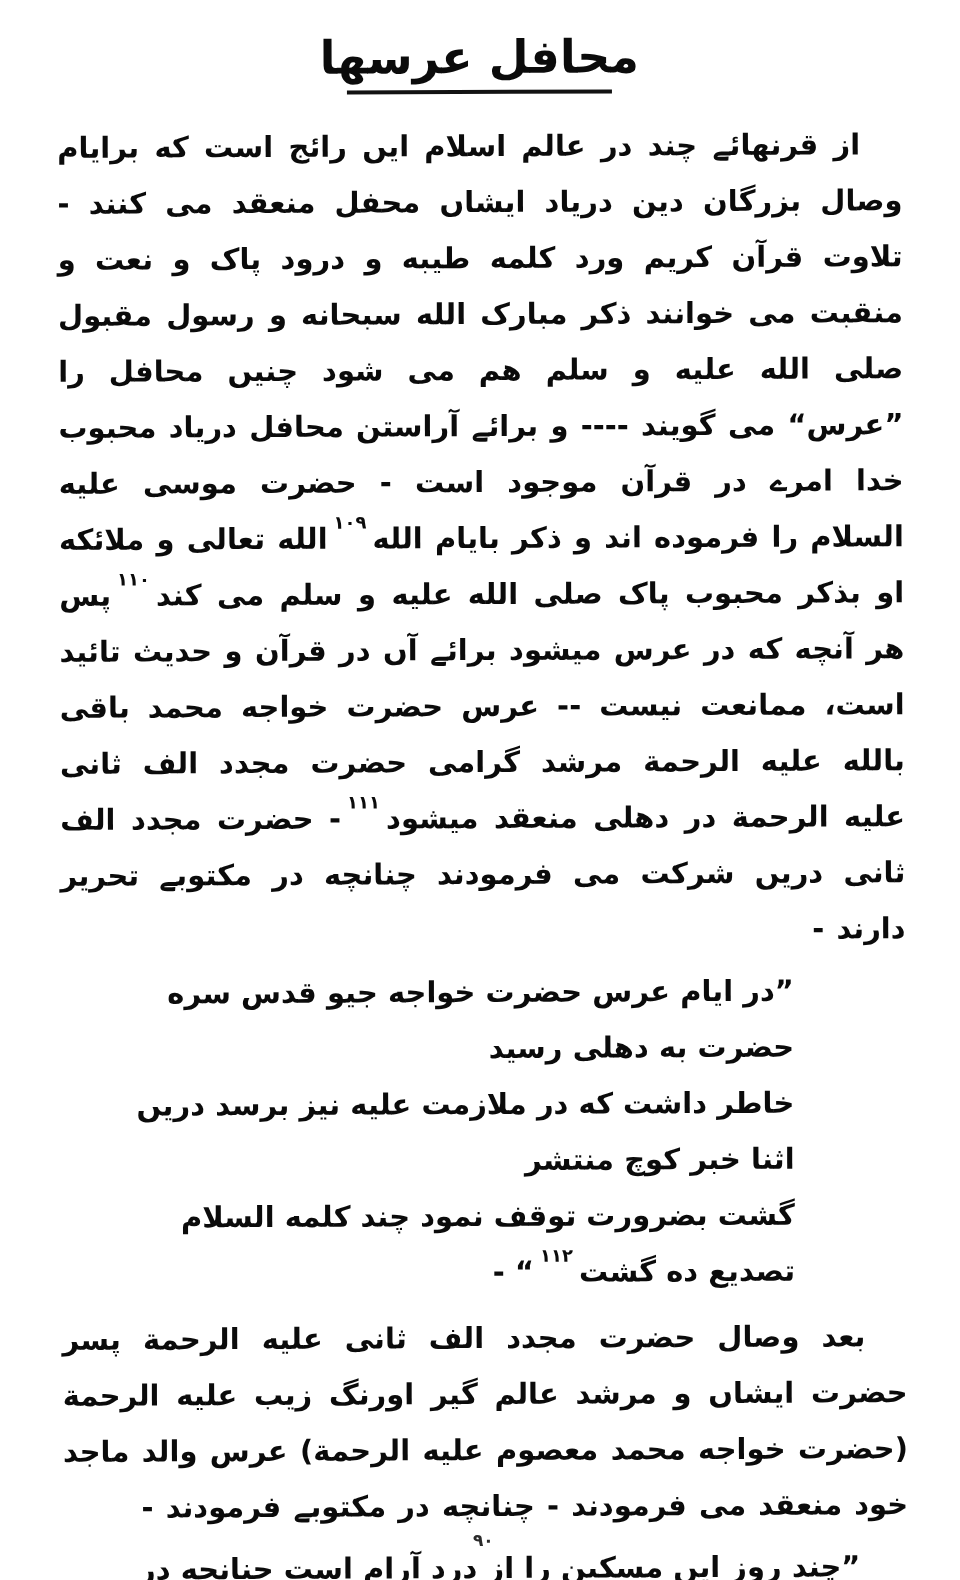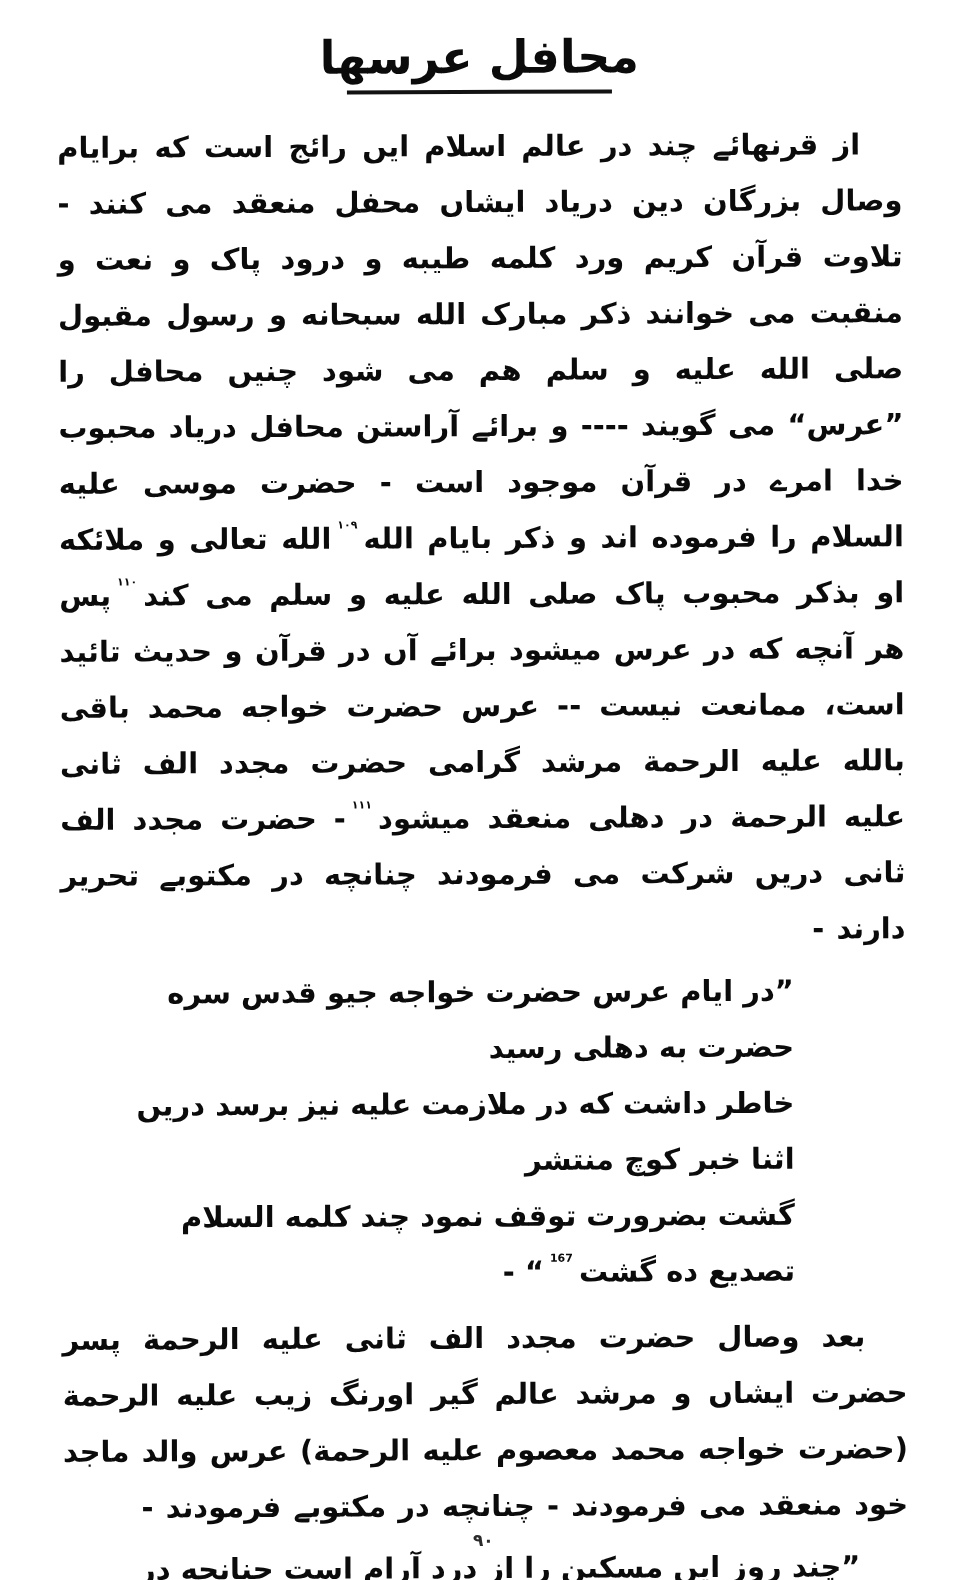--- a/index.html
+++ b/index.html
@@ -30,21 +30,21 @@
   .para{
     font-size:29px;
     font-weight:bold;
     line-height:56px;
     text-align:justify;
     margin:0 0 6px 0;
     word-spacing:2px;
   }
   .indent{text-indent:42px;}
   sup.fn{
-    font-size:11px;
+    font-size:18px;
     font-weight:bold;
     vertical-align:20px;
     margin:0 6px;
     line-height:0;
   }
   .quote{
     font-size:29px;
     font-weight:bold;
     line-height:56px;
     text-align:right;
@@ -68,21 +68,21 @@
 <div class="page">
 
   <h1 class="title">محافل عرسها</h1>
   <div class="title-rule"></div>
 
   <p class="para indent"><span>از قرنهائے چند در عالم اسلام ایں رائج است که برایام وصال بزرگان دین دریاد ایشاں محفل منعقد می کنند - تلاوت قرآن کریم ورد کلمه طیبه و درود پاک و نعت و منقبت می خوانند ذکر مبارک الله سبحانه و رسول مقبول صلی الله علیه و سلم هم می شود چنیں محافل را ”عرس“ می گویند ---- و برائے آراستن محافل دریاد محبوب خدا امرے در قرآن موجود است - حضرت موسی علیه السلام را فرموده اند و ذکر بایام الله</span><sup class="fn">۱۰۹</sup><span>الله تعالی و ملائکه او بذکر محبوب پاک صلی الله علیه و سلم می کند</span><sup class="fn">۱۱۰</sup><span>پس هر آنچه که در عرس میشود برائے آں در قرآن و حدیث تائید است، ممانعت نیست -- عرس حضرت خواجه محمد باقی بالله علیه الرحمة مرشد گرامی حضرت مجدد الف ثانی علیه الرحمة در دهلی منعقد میشود</span><sup class="fn">۱۱۱</sup><span>- حضرت مجدد الف ثانی دریں شرکت می فرمودند چنانچه در مکتوبے تحریر دارند -</span></p>
 
   <div class="quote">
     <div class="qline">”در ایام عرس حضرت خواجه جیو قدس سره حضرت به دهلی رسید</div>
     <div class="qline">خاطر داشت که در ملازمت علیه نیز برسد دریں اثنا خبر کوچ منتشر</div>
-    <div class="qline"><span>گشت بضرورت توقف نمود چند کلمه السلام تصدیع ده گشت</span><sup class="fn">167</sup><span>“ -</span></div>
+    <div class="qline"><span>گشت بضرورت توقف نمود چند کلمه السلام تصدیع ده گشت</span><sup class="fn">۱۱۲</sup><span>“ -</span></div>
   </div>
 
   <p class="para indent">بعد وصال حضرت مجدد الف ثانی علیه الرحمة پسر حضرت ایشاں و مرشد عالم گیر اورنگ زیب علیه الرحمة (حضرت خواجه محمد معصوم علیه الرحمة) عرس والد ماجد خود منعقد می فرمودند - چنانچه در مکتوبے فرمودند -</p>
 
   <div class="quote q2">
     <div class="qline">”چند روز ایں مسکین را از درد آرام است چنانچه در خطه محفوف خود</div>
 
   </div>
 
   <div class="pagenum">۹۰</div>

